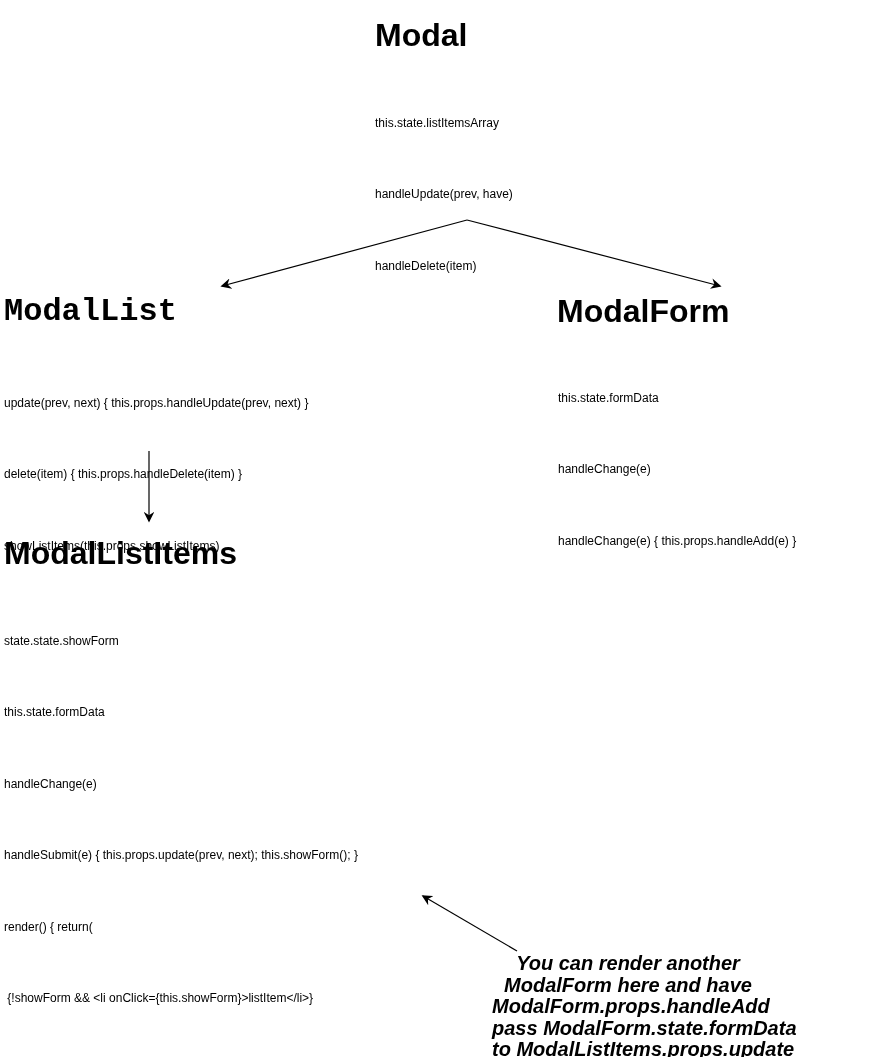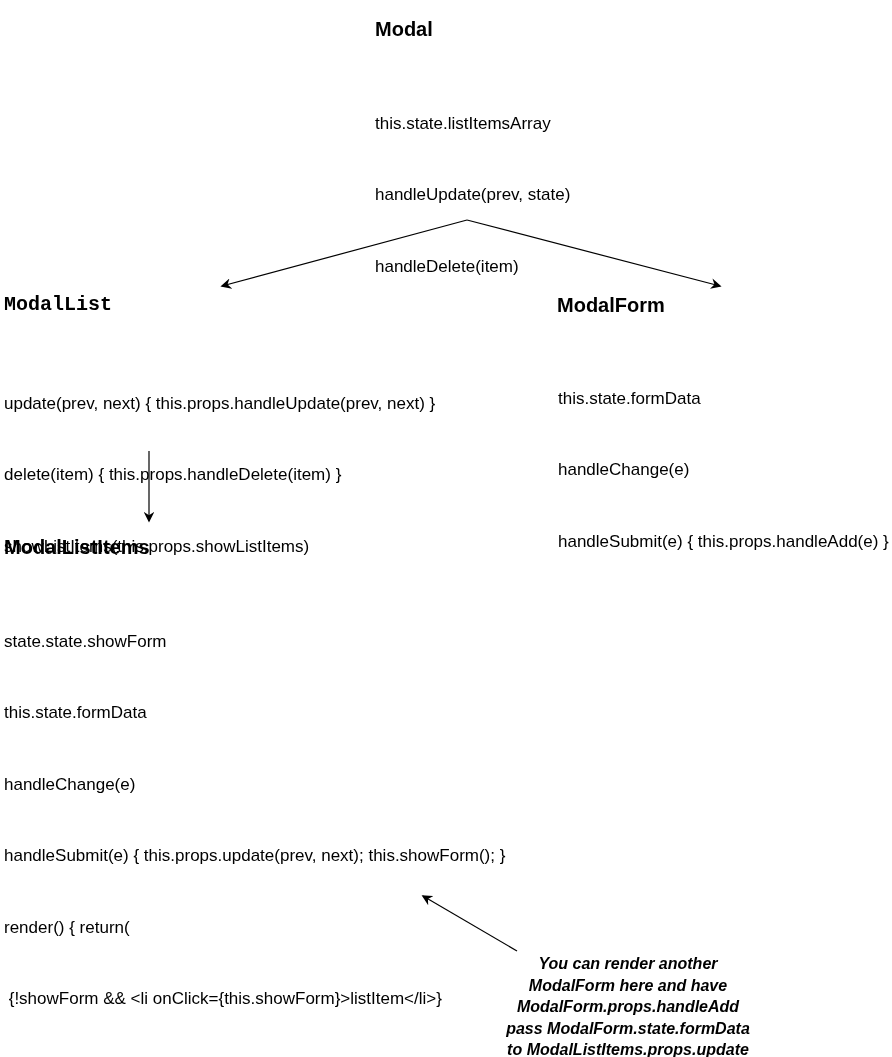--- a/index.html
+++ b/index.html
@@ -20,51 +20,51 @@
     inset: 0;
   }
   .arrows {
     position: absolute;
     left: 0;
     top: 0;
     pointer-events: none;
   }
   .node-title {
     position: absolute;
-    font-size: 20px;
+    font-size: 32px;
     font-weight: bold;
     line-height: 1.12;
     white-space: pre;
   }
   .node-lines {
     position: absolute;
     white-space: pre;
   }
   .line {
-    font-size: 17px;
+    font-size: 12px;
     line-height: 35.4px;
     white-space: pre;
   }
   #modal-title        { left: 375px; top: 18px; }
   #modal-lines        { left: 375px; top: 70px; }
   #modallist-title    { left: 4px;   top: 294px; font-family: Liberation Mono, monospace; }
   #modallist-lines    { left: 4px;   top: 350px; }
   #modalform-title    { left: 557px; top: 294px; }
   #modalform-lines    { left: 558px; top: 345px; }
   #modallistitems-title { left: 4px; top: 536px; }
   #modallistitems-lines { left: 4px; top: 588px; }
   .annotation {
     position: absolute;
     left: 492px;
     top: 953px;
     width: 272px;
     text-align: center;
   }
   .ann-line {
-    font-size: 16px;
+    font-size: 20px;
     font-weight: bold;
     font-style: italic;
     line-height: 21.5px;
     white-space: pre;
   }
 </style>
 </head>
 <body>
 
 <div class="diagram">
@@ -77,36 +77,36 @@
     </defs>
     <line x1="467" y1="220" x2="222" y2="286" stroke="#000000" stroke-width="1.2" marker-end="url(#arrowhead)"></line>
     <line x1="467" y1="220" x2="720" y2="286" stroke="#000000" stroke-width="1.2" marker-end="url(#arrowhead)"></line>
     <line x1="149" y1="451" x2="149" y2="521" stroke="#000000" stroke-width="1.2" marker-end="url(#arrowhead)"></line>
     <line x1="517" y1="951" x2="423" y2="896" stroke="#000000" stroke-width="1.2" marker-end="url(#arrowhead)"></line>
   </svg>
 
   <div class="node-title" id="modal-title">Modal</div>
   <div class="node-lines" id="modal-lines">
     <div class="line">this.state.listItemsArray</div>
-    <div class="line">handleUpdate(prev, state)</div>
+    <div class="line">handleUpdate(prev, have)</div>
     <div class="line">handleDelete(item)</div>
   </div>
 
   <div class="node-title" id="modallist-title">ModalList</div>
   <div class="node-lines" id="modallist-lines">
     <div class="line">update(prev, next) { this.props.handleUpdate(prev, next) }</div>
     <div class="line">delete(item) { this.props.handleDelete(item) }</div>
     <div class="line">showListItems(this.props.showListItems)</div>
   </div>
 
   <div class="node-title" id="modalform-title">ModalForm</div>
   <div class="node-lines" id="modalform-lines">
     <div class="line">this.state.formData</div>
     <div class="line">handleChange(e)</div>
-    <div class="line">handleSubmit(e) { this.props.handleAdd(e) }</div>
+    <div class="line">handleChange(e) { this.props.handleAdd(e) }</div>
   </div>
 
   <div class="node-title" id="modallistitems-title">ModalListItems</div>
   <div class="node-lines" id="modallistitems-lines">
     <div class="line">state.state.showForm</div>
     <div class="line">this.state.formData</div>
     <div class="line">handleChange(e)</div>
     <div class="line">handleSubmit(e) { this.props.update(prev, next); this.showForm(); }</div>
     <div class="line">render() { return(</div>
     <div class="line"> {!showForm &amp;&amp; &lt;li onClick={this.showForm}&gt;listItem&lt;/li&gt;}</div>

